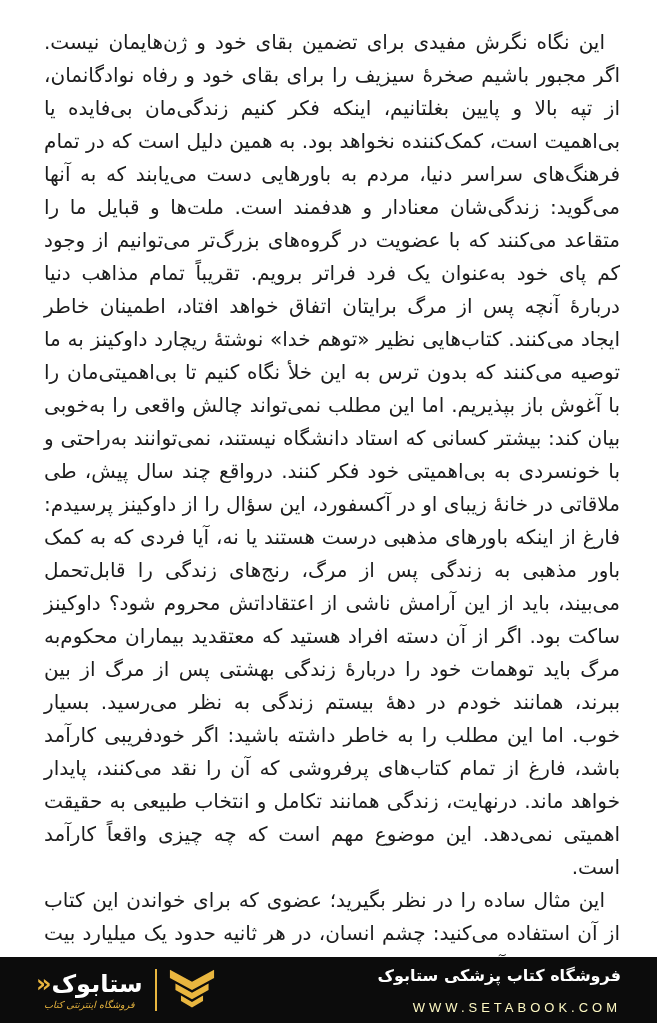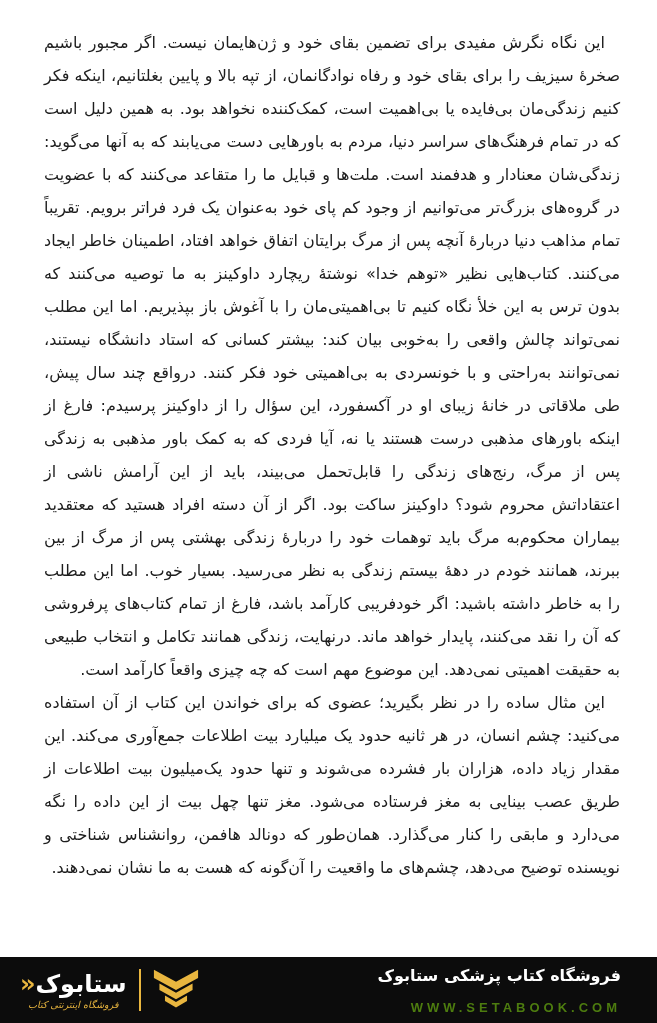--- a/index.html
+++ b/index.html
@@ -12,39 +12,39 @@
     background: #ffffff;
     overflow: hidden;
     font-family: "DejaVu Sans", sans-serif;
   }
   .text-block {
     direction: rtl;
     unicode-bidi: embed;
     text-align: justify;
     padding: 26px 37px 0 36px;
     color: #1d1d1d;
-    font-size: 16px;
+    font-size: 20px;
     line-height: 33px;
     height: 975px;
     overflow: hidden;
     margin-left: 8px;
   }
   .text-block p {
     text-indent: 15px;
     text-align: justify;
   }
   .footer {
     position: absolute;
     left: 0; right: 0; bottom: 0;
     height: 66px;
     background: #0c0c0c;
     display: flex;
     align-items: center;
     justify-content: space-between;
-    padding: 0 36px 0 20px;
+    padding: 0 36px 0 36px;
   }
   .logo-group {
     display: flex;
     align-items: center;
     gap: 12px;
     cursor: pointer;
   }
   .logo-text-wrap {
     direction: rtl;
     text-align: center;
@@ -75,23 +75,23 @@
   .logo-icon { display: block; }
   .footer-right { text-align: right; }
   .store-name {
     direction: rtl;
     color: #ffffff;
     font-size: 16px;
     font-weight: bold;
     line-height: 20px;
   }
   .website {
-    color: #4d7c0f;
+    color: #fef9c3;
     font-size: 13px;
-    font-weight: 700;
+    font-weight: 400;
     letter-spacing: 4px;
     margin-top: 14px;
     font-family: "Liberation Sans", sans-serif;
   }
 </style>
 </head>
 <body>
 
 <div class="page">
 

